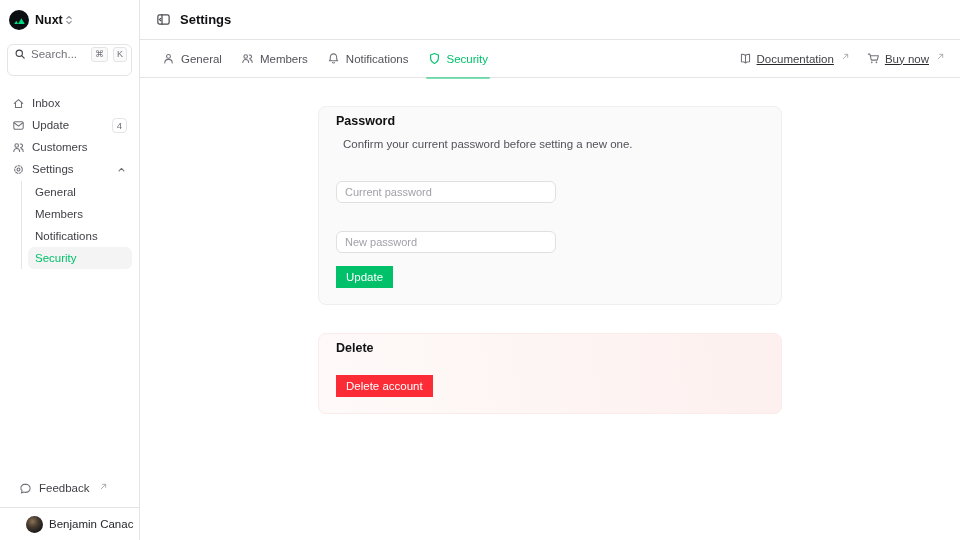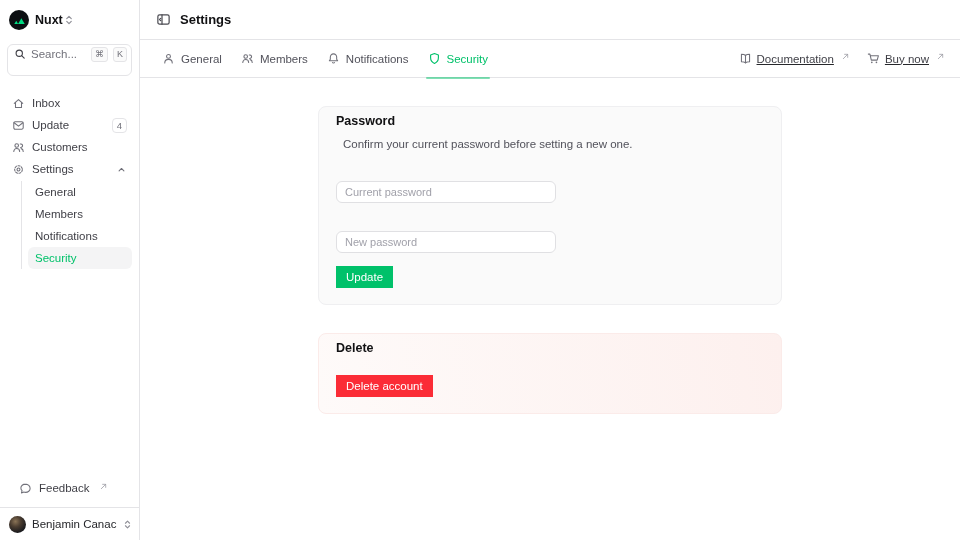--- a/index.html
+++ b/index.html
@@ -24,21 +24,21 @@
   .kbd { font-size:9px; line-height:13px; color:#71717a; border:1px solid #e4e4e7; background:#fafafa; border-radius:3px; padding:0 3px; min-width:14px; text-align:center; }
   .nav { flex:1; padding:10px 7px 0; }
   .nav-item { display:flex; align-items:center; gap:7px; height:22px; padding:0 5px; border-radius:6px; color:#3f3f46; cursor:pointer; }
   .nav-item .nico { color:#71717a; flex:none; }
   .nav-item .spacer { margin-left:auto; }
   .badge { font-size:9.5px; color:#71717a; border:1px solid #e4e4e7; border-radius:4px; padding:0 4px; line-height:13px; background:#fff; }
   .sub { margin:1px 0 2px 14px; border-left:1px solid #e4e4e7; padding-left:6px; }
   .sub-item { display:flex; align-items:center; height:22px; padding:0 7px; border-radius:6px; color:#3f3f46; cursor:pointer; }
   .sub-item.active { color:#00c16a; background:#f4f4f5; }
   .sb-footer { padding:6px 14px 8px; }
-  .user-row { border-top:1px solid #e4e4e7; height:33px; display:flex; align-items:center; gap:6px; padding:0 9px; cursor:pointer; }
+  .user-row { border-top:1px solid #e4e4e7; height:33px; display:flex; align-items:center; gap:6px; padding:0 26px; cursor:pointer; }
   .avatar { width:17px; height:17px; border-radius:50%; background:radial-gradient(circle at 38% 32%, #8a7356 0%, #4a3c30 35%, #17181c 75%); flex:none; }
   .user-name { font-size:11.5px; color:#26272b; flex:1; white-space:nowrap; }
   .ext { color:#9b9ba3; margin-left:3px; margin-top:-4px; }
 
   
   .main { flex:1; display:flex; flex-direction:column; min-width:0; }
   .m-header { height:40px; border-bottom:1px solid #e4e4e7; display:flex; align-items:center; gap:9px; padding:0 16px; }
   .m-header .panel-icon { color:#4b4b52; cursor:pointer; }
   .m-title { font-weight:700; font-size:13px; color:#111113; }
   .tabbar { height:38px; border-bottom:1px solid #e4e4e7; display:flex; align-items:center; gap:19px; padding:0 16px 0 22px; }

